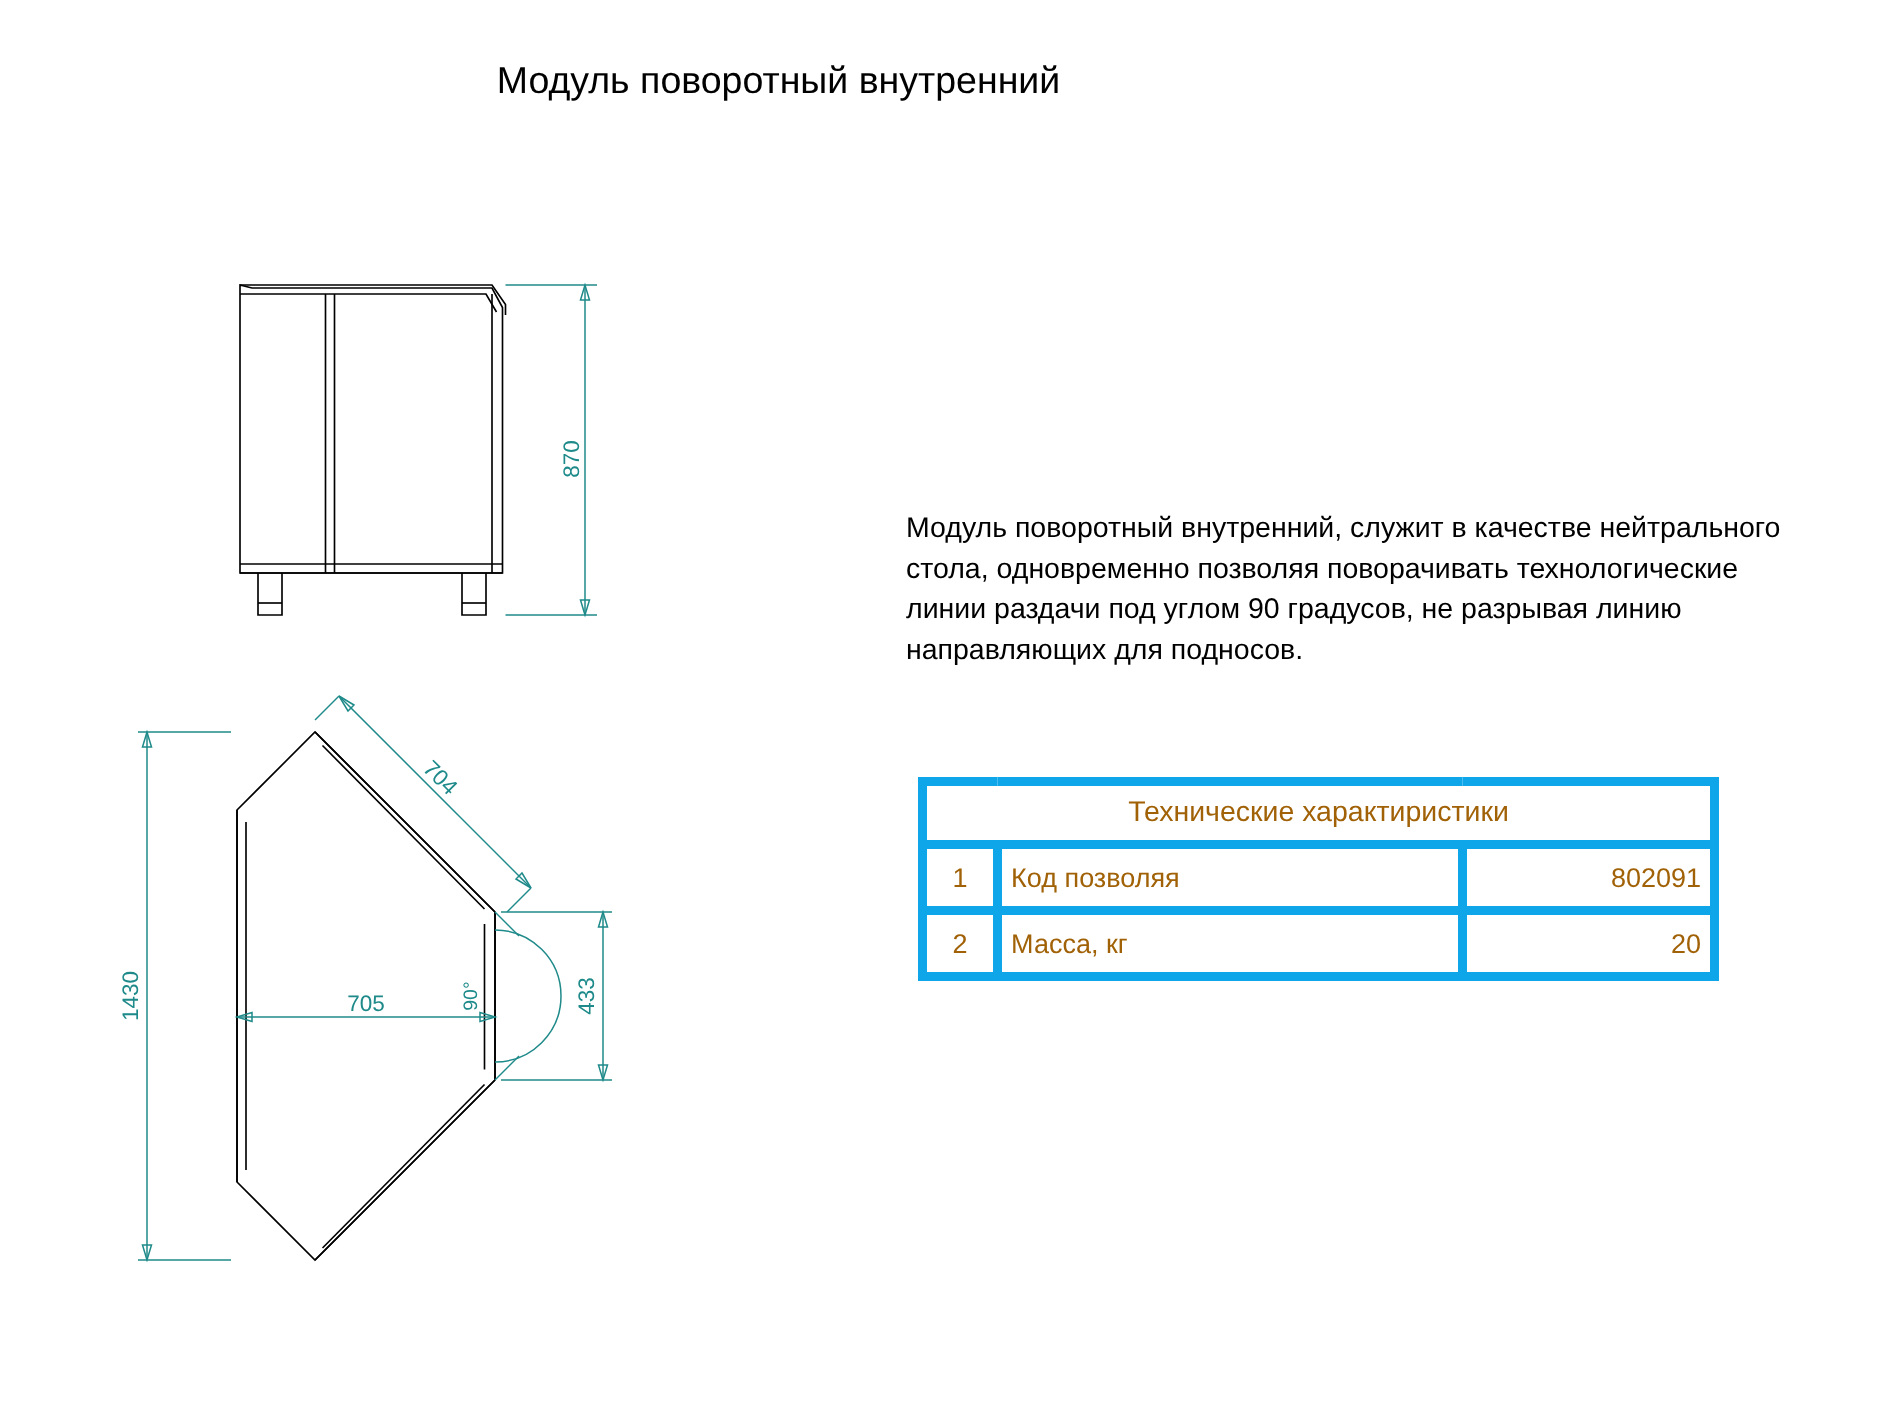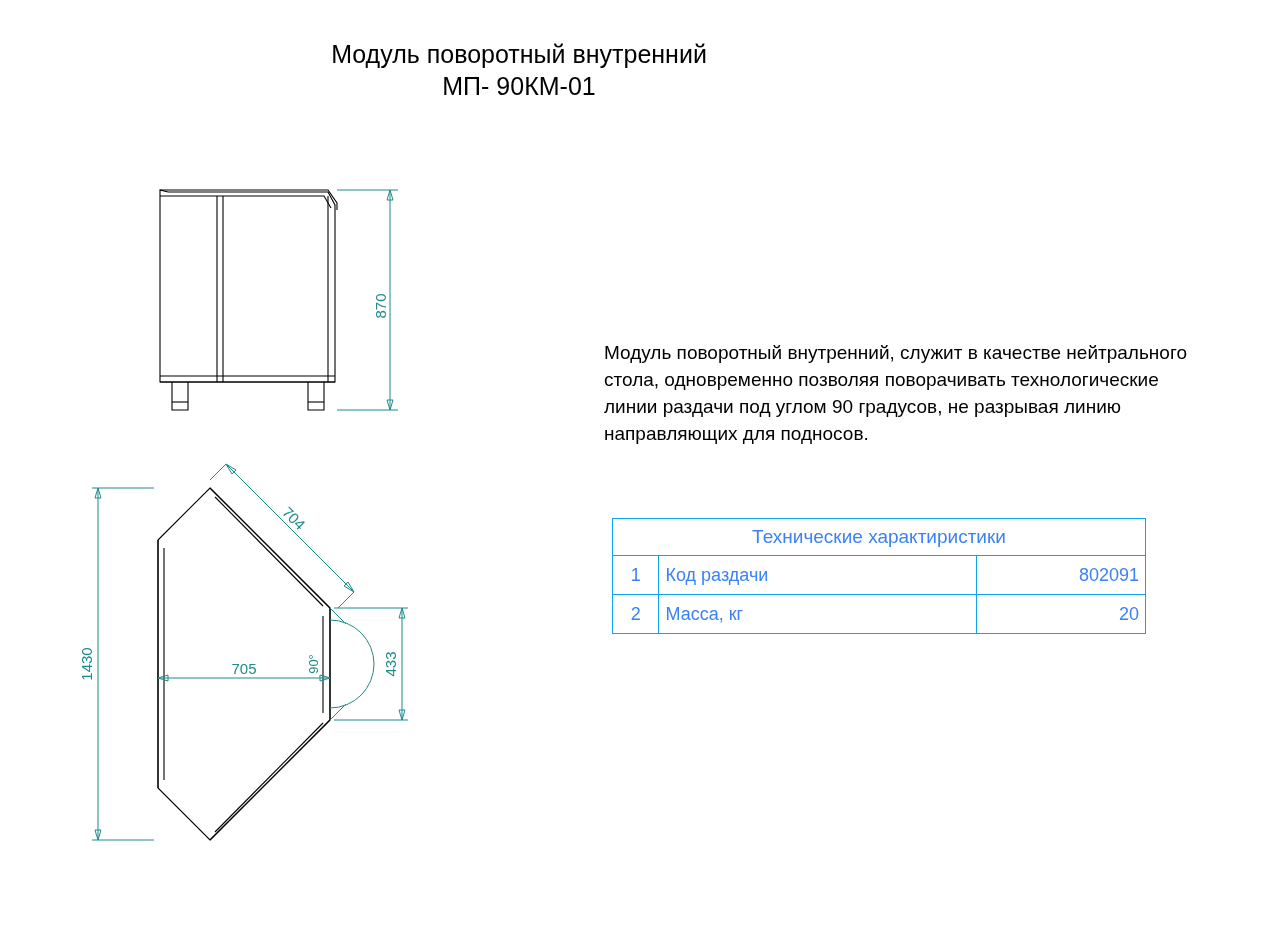--- a/index.html
+++ b/index.html
@@ -46,24 +46,24 @@
   .tech-table {
     position: absolute;
     left: 612px;
     top: 518px;
     width: 534px;
     border-collapse: collapse;
     font-size: 18px;
     background: #fff;
   }
   .tech-table td, .tech-table th {
-    border: 1px solid #0ea5e9;
+    border: 6px solid #0ea5e9;
     padding: 4px 6px;
     font-weight: normal;
-    color: #3b82f6;
+    color: #a16207;
   }
   .tech-table .caption-cell {
     text-align: center;
     font-size: 19px;
     padding: 7px 6px;
   }
   .col-num   { width: 36px;  text-align: center; }
   .col-name  { width: 330px; text-align: left; padding-left: 10px; }
   .col-value { width: 166px; text-align: right; }
   .hdr-row td { text-align: center; line-height: 1.2; padding: 6px 4px; }
@@ -81,21 +81,20 @@
   .outline { fill: none; stroke: #000000; stroke-width: 1.1; }
   .dimline { fill: none; stroke: #1f8a8a; stroke-width: 1; }
   .dimtext { fill: #1f8a8a; font-family: "Liberation Sans", sans-serif; font-size: 15px; }
   .dimtext-sm { fill: #1f8a8a; font-family: "Liberation Sans", sans-serif; font-size: 13px; }
 </style>
 </head>
 <body>
 
 <div class="title-block">
   <div class="title-line">Модуль поворотный внутренний</div>
-  <div class="title-line">МП- 90КМ-01</div>
 </div>
 
 <div class="drawing" id="front-view">
   <svg width="400" height="270" viewBox="0 0 400 270">
 
     <path class="outline" d="M100 20 L100 212 L275 212 L275 35 L268 22 L108 22 Z"></path>
 
     <path class="outline" d="M100 20 L268 20 L277 33 L277 40"></path>
     <path class="outline" d="M100 26 L264 26 L271 38"></path>
 
@@ -171,21 +170,21 @@
 
 <div class="description">Модуль поворотный внутренний, служит в качестве нейтрального стола, одновременно позволяя поворачивать технологические линии раздачи под углом 90 градусов, не разрывая линию направляющих для подносов.</div>
 
 <table class="tech-table">
   <tbody>
     <tr>
       <td class="caption-cell" colspan="3">Технические характиристики</td>
     </tr>
     <tr class="body-row">
       <td class="col-num">1</td>
-      <td class="col-name">Код раздачи</td>
+      <td class="col-name">Код позволяя</td>
       <td class="col-value">802091</td>
     </tr>
     <tr class="body-row">
       <td class="col-num">2</td>
       <td class="col-name">Масса, кг</td>
       <td class="col-value">20</td>
     </tr>
   </tbody>
 </table>
 

